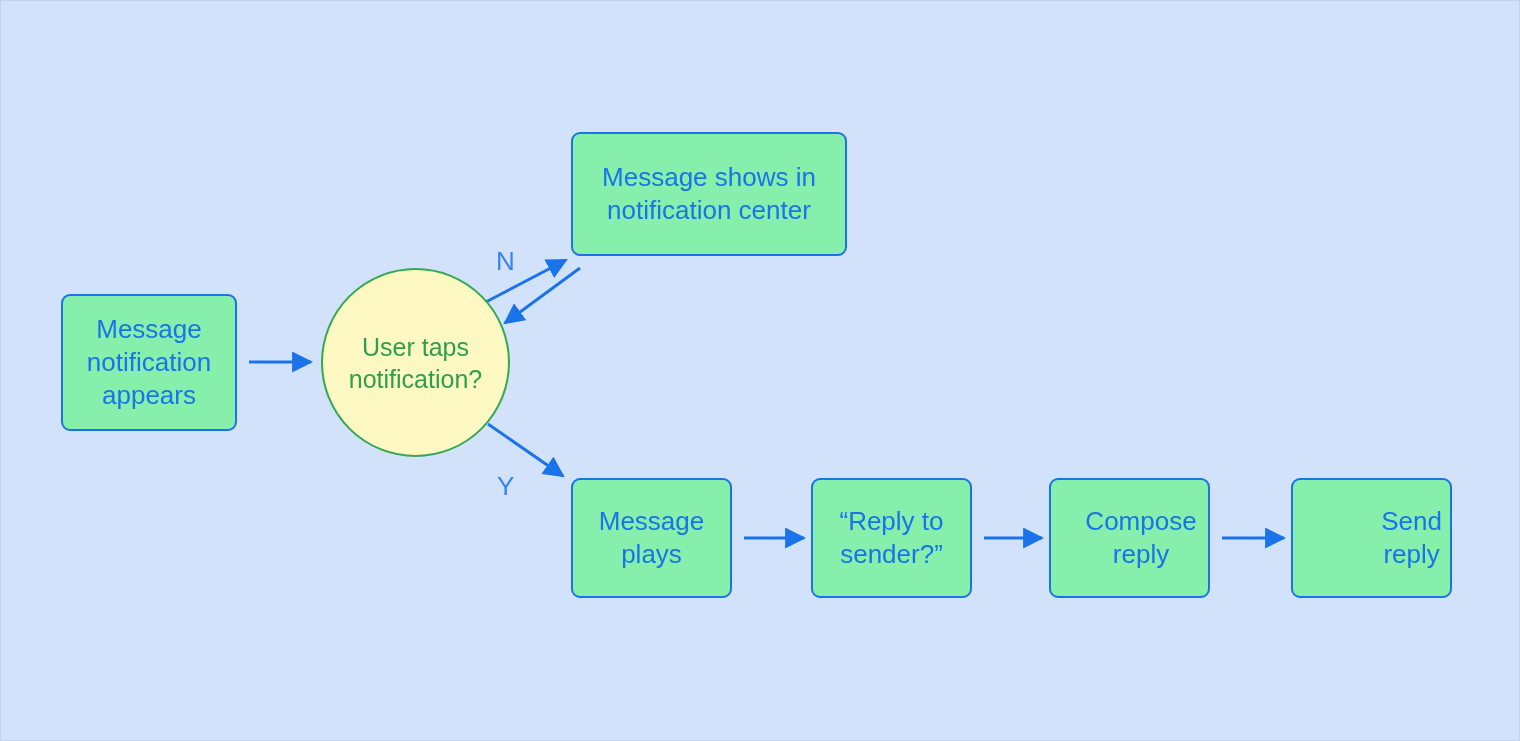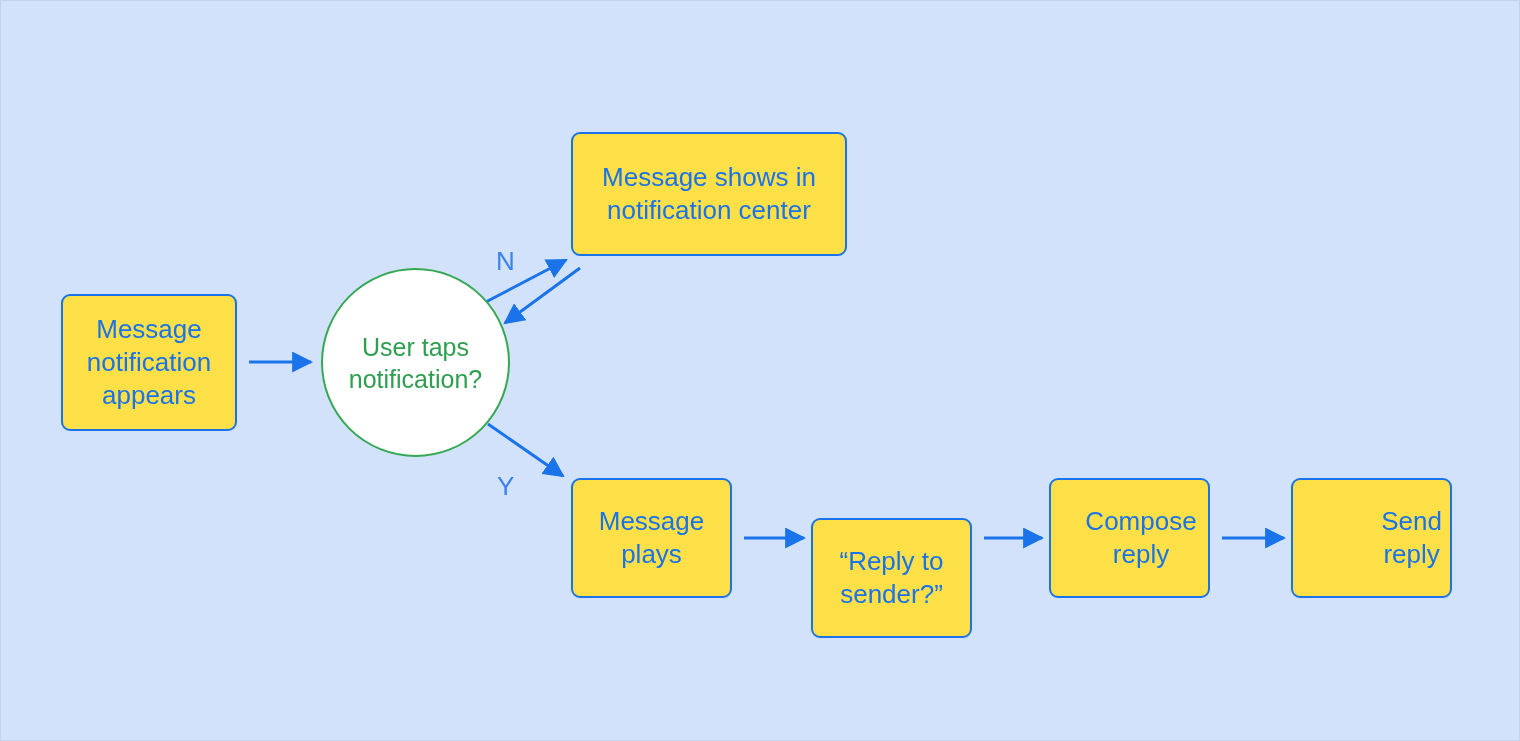--- a/index.html
+++ b/index.html
@@ -28,28 +28,28 @@
   .node {
     position: absolute;
     box-sizing: border-box;
     display: flex;
     align-items: center;
     justify-content: center;
     text-align: center;
     line-height: 1.28;
   }
   .node.box {
-    background: #fde047;
+    background: #86efac;
     border: 2.5px solid #1a73e8;
     border-radius: 9px;
     color: #1a73e8;
     font-size: 26px;
   }
   .node.circle {
-    background: #ffffff;
+    background: #fef9c3;
     border: 2.5px solid #34a853;
     border-radius: 50%;
     color: #2e9e4f;
     font-size: 25px;
   }
   .node .label {
     display: block;
     padding: 0 8px;
     white-space: pre-line;
   }
@@ -116,21 +116,21 @@
   <div class="node box" style="left:570px; top:131px; width:276px; height:124px;">
     <span class="label">Message shows in
 notification center</span>
   </div>
 
   <div class="node box" style="left:570px; top:477px; width:161px; height:120px;">
     <span class="label">Message
 plays</span>
   </div>
 
-  <div class="node box" style="left:810px; top:477px; width:161px; height:120px;margin-top:40px;">
+  <div class="node box" style="left:810px; top:477px; width:161px; height:120px;">
     <span class="label">“Reply to
 sender?”</span>
   </div>
 
   <div class="node box" style="left:1048px; top:477px; width:161px; height:120px;padding-left:23px;">
     <span class="label">Compose
 reply</span>
   </div>
 
   <div class="node box" style="left:1290px; top:477px; width:161px; height:120px;justify-content:flex-end;">

